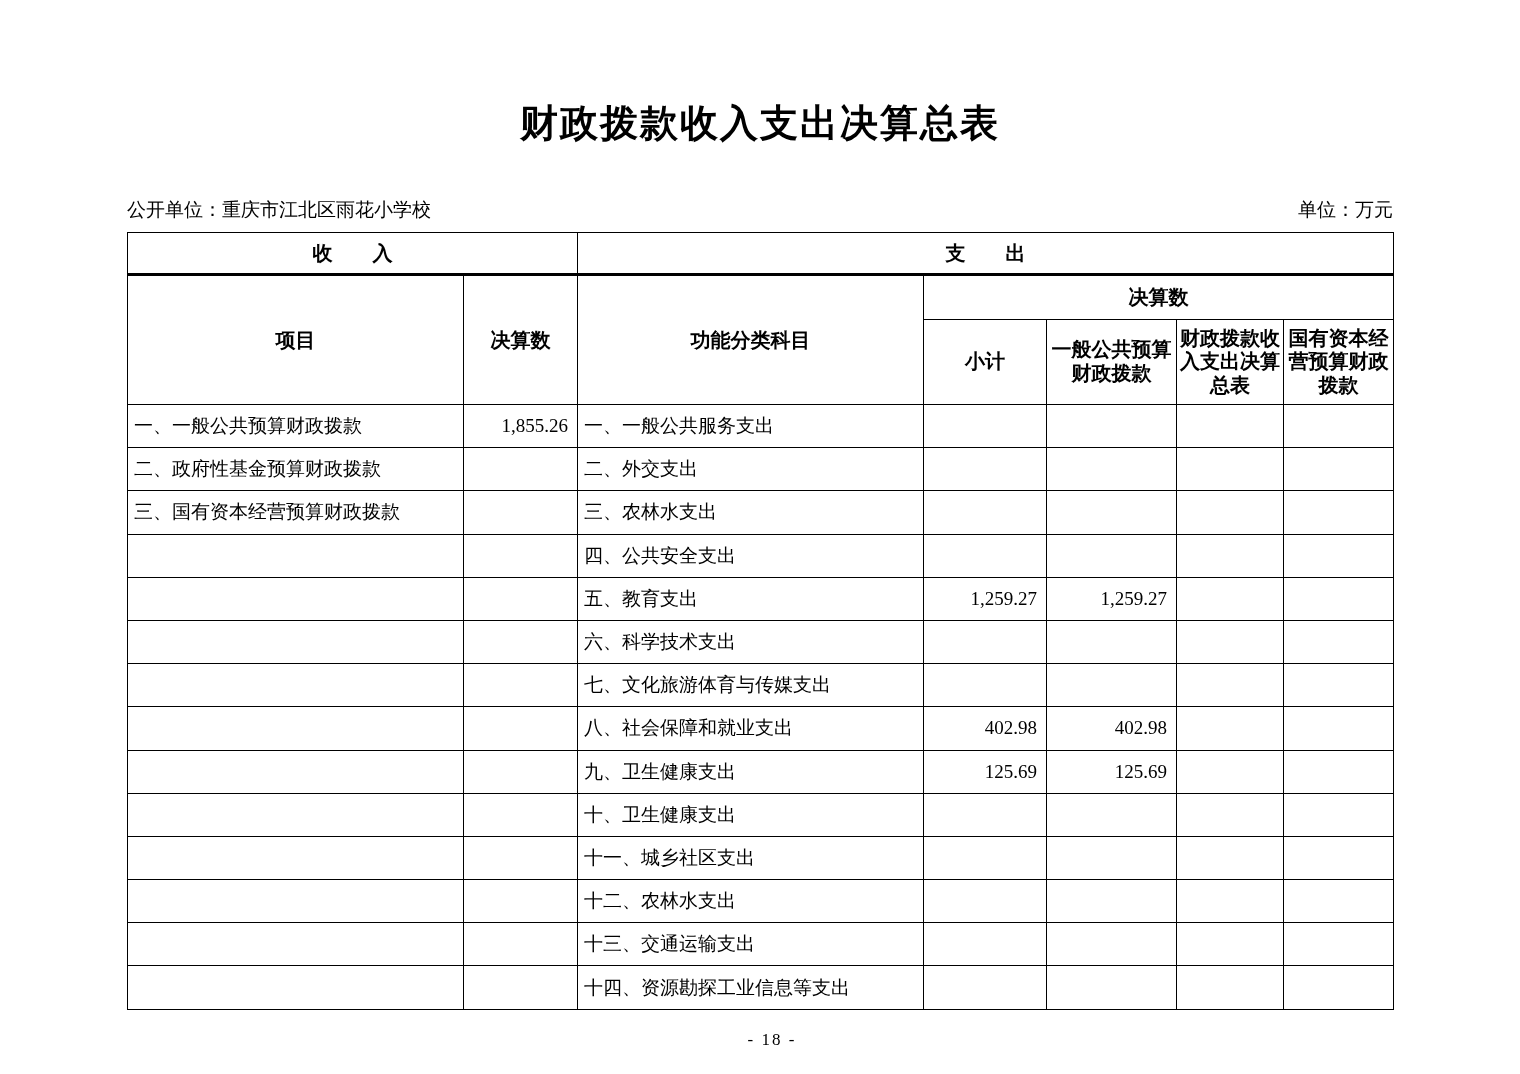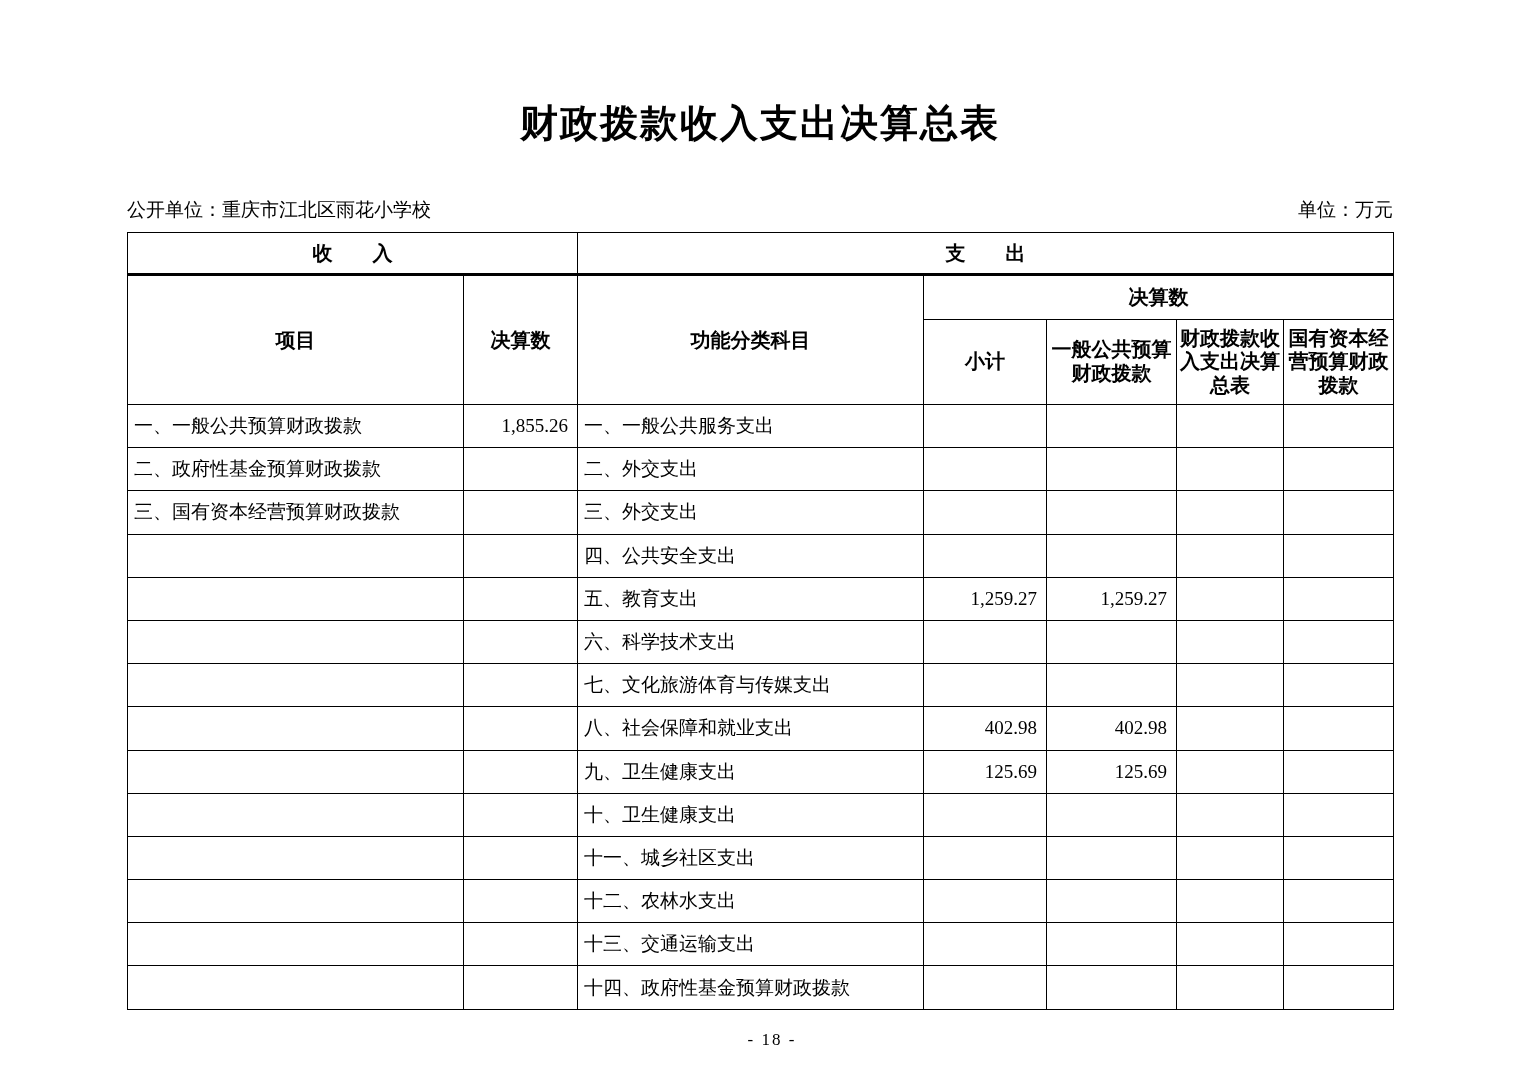--- a/index.html
+++ b/index.html
@@ -157,21 +157,21 @@
           <td class="c-num"></td>
           <td class="c-item">二、外交支出</td>
           <td class="c-num"></td>
           <td class="c-num"></td>
           <td class="c-num"></td>
           <td class="c-num"></td>
         </tr>
         <tr>
           <td class="c-item">三、国有资本经营预算财政拨款</td>
           <td class="c-num"></td>
-          <td class="c-item">三、外交支出</td>
+          <td class="c-item">三、农林水支出</td>
           <td class="c-num"></td>
           <td class="c-num"></td>
           <td class="c-num"></td>
           <td class="c-num"></td>
         </tr>
         <tr>
           <td class="c-item"></td>
           <td class="c-num"></td>
           <td class="c-item">四、公共安全支出</td>
           <td class="c-num"></td>
@@ -256,21 +256,21 @@
           <td class="c-num"></td>
           <td class="c-item">十三、交通运输支出</td>
           <td class="c-num"></td>
           <td class="c-num"></td>
           <td class="c-num"></td>
           <td class="c-num"></td>
         </tr>
         <tr>
           <td class="c-item"></td>
           <td class="c-num"></td>
-          <td class="c-item">十四、政府性基金预算财政拨款</td>
+          <td class="c-item">十四、资源勘探工业信息等支出</td>
           <td class="c-num"></td>
           <td class="c-num"></td>
           <td class="c-num"></td>
           <td class="c-num"></td>
         </tr>
       </tbody>
   </table>
 
   <div class="page-num">- 18 -</div>
 

